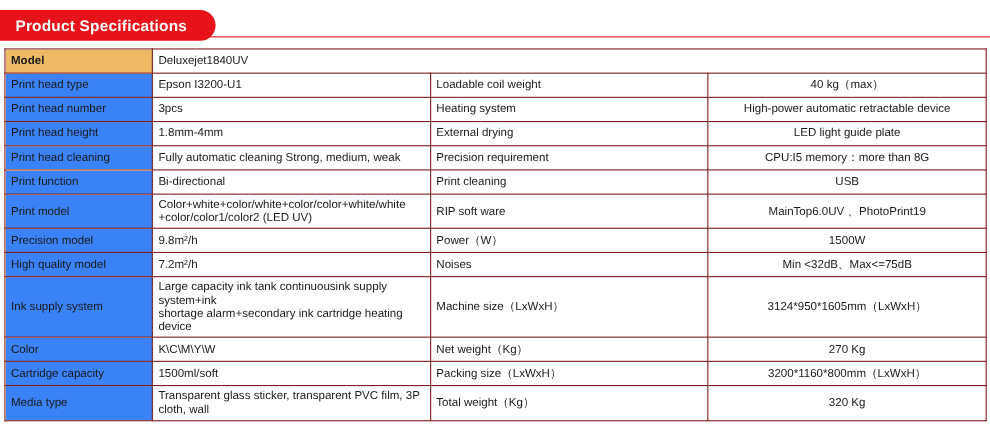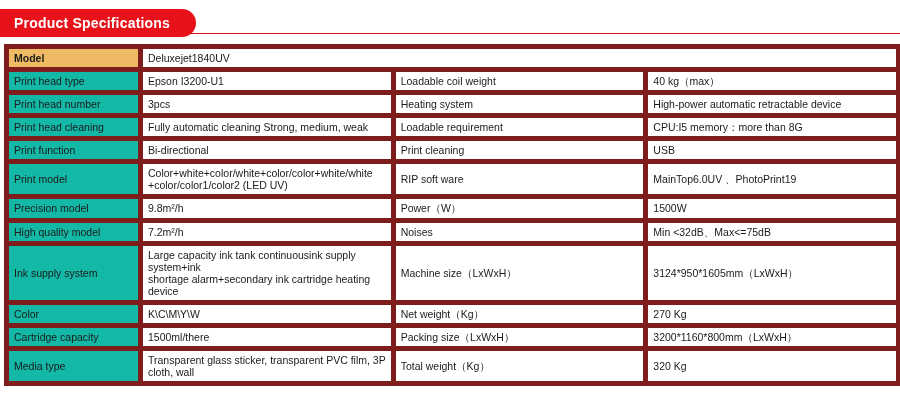--- a/index.html
+++ b/index.html
@@ -71,42 +71,43 @@
     top: 44px;
     width: 892px;
   }
   table.spec {
     border-collapse: collapse;
     table-layout: fixed;
     width: 892px;
     font-size: 10.5px;
   }
   table.spec td {
-    border: 5px solid #7f1d1d;
+    border: 1px solid #7f1d1d;
     padding: 3px 5px;
     vertical-align: middle;
     line-height: 1.15;
     height: 22px;
     box-sizing: border-box;
     overflow: hidden;
   }
   td.lbl {
     width: 134px;
-    background: #14b8a6;
+    background: #3b82f6;
     white-space: nowrap;
   }
   td.val {
     width: 356px;
   }
   td.lbl2 {
     width: 146px;
     white-space: nowrap;
   }
   td.val2 {
     width: 256px;
+    text-align: center;
   }
   tr.model-row td.lbl {
     background: #eeba63;
     font-weight: bold;
   }
   tr.model-row td.model-val {
     width: 758px;
   }
   .two-line {
     line-height: 1.05;
@@ -143,25 +144,31 @@
           <td class="val2">40 kg（max）</td>
         </tr>
 
         <tr>
           <td class="lbl">Print head number</td>
           <td class="val">3pcs</td>
           <td class="lbl2">Heating system</td>
           <td class="val2">High-power automatic retractable device</td>
         </tr>
 
+        <tr>
+          <td class="lbl">Print head height</td>
+          <td class="val">1.8mm-4mm</td>
+          <td class="lbl2">External drying</td>
+          <td class="val2">LED light guide plate</td>
+        </tr>
 
         <tr>
           <td class="lbl">Print head cleaning</td>
           <td class="val">Fully automatic cleaning  Strong, medium, weak</td>
-          <td class="lbl2">Loadable requirement</td>
+          <td class="lbl2">Precision requirement</td>
           <td class="val2">CPU:I5 memory：more than 8G</td>
         </tr>
 
 
         <tr>
           <td class="lbl">Print function</td>
           <td class="val">Bi-directional</td>
           <td class="lbl2">Print cleaning</td>
           <td class="val2">USB</td>
         </tr>
@@ -203,21 +210,21 @@
 
         <tr>
           <td class="lbl">Color</td>
           <td class="val">K\C\M\Y\W</td>
           <td class="lbl2">Net weight（Kg）</td>
           <td class="val2">270 Kg</td>
         </tr>
 
         <tr>
           <td class="lbl">Cartridge capacity</td>
-          <td class="val">1500ml/there</td>
+          <td class="val">1500ml/soft</td>
           <td class="lbl2">Packing size（LxWxH）</td>
           <td class="val2">3200*1160*800mm（LxWxH）</td>
         </tr>
 
         <tr>
           <td class="lbl">Media type</td>
           <td class="val two-line">
             <div>Transparent glass sticker, transparent PVC film, 3P cloth, wall</div>
 
           </td>

